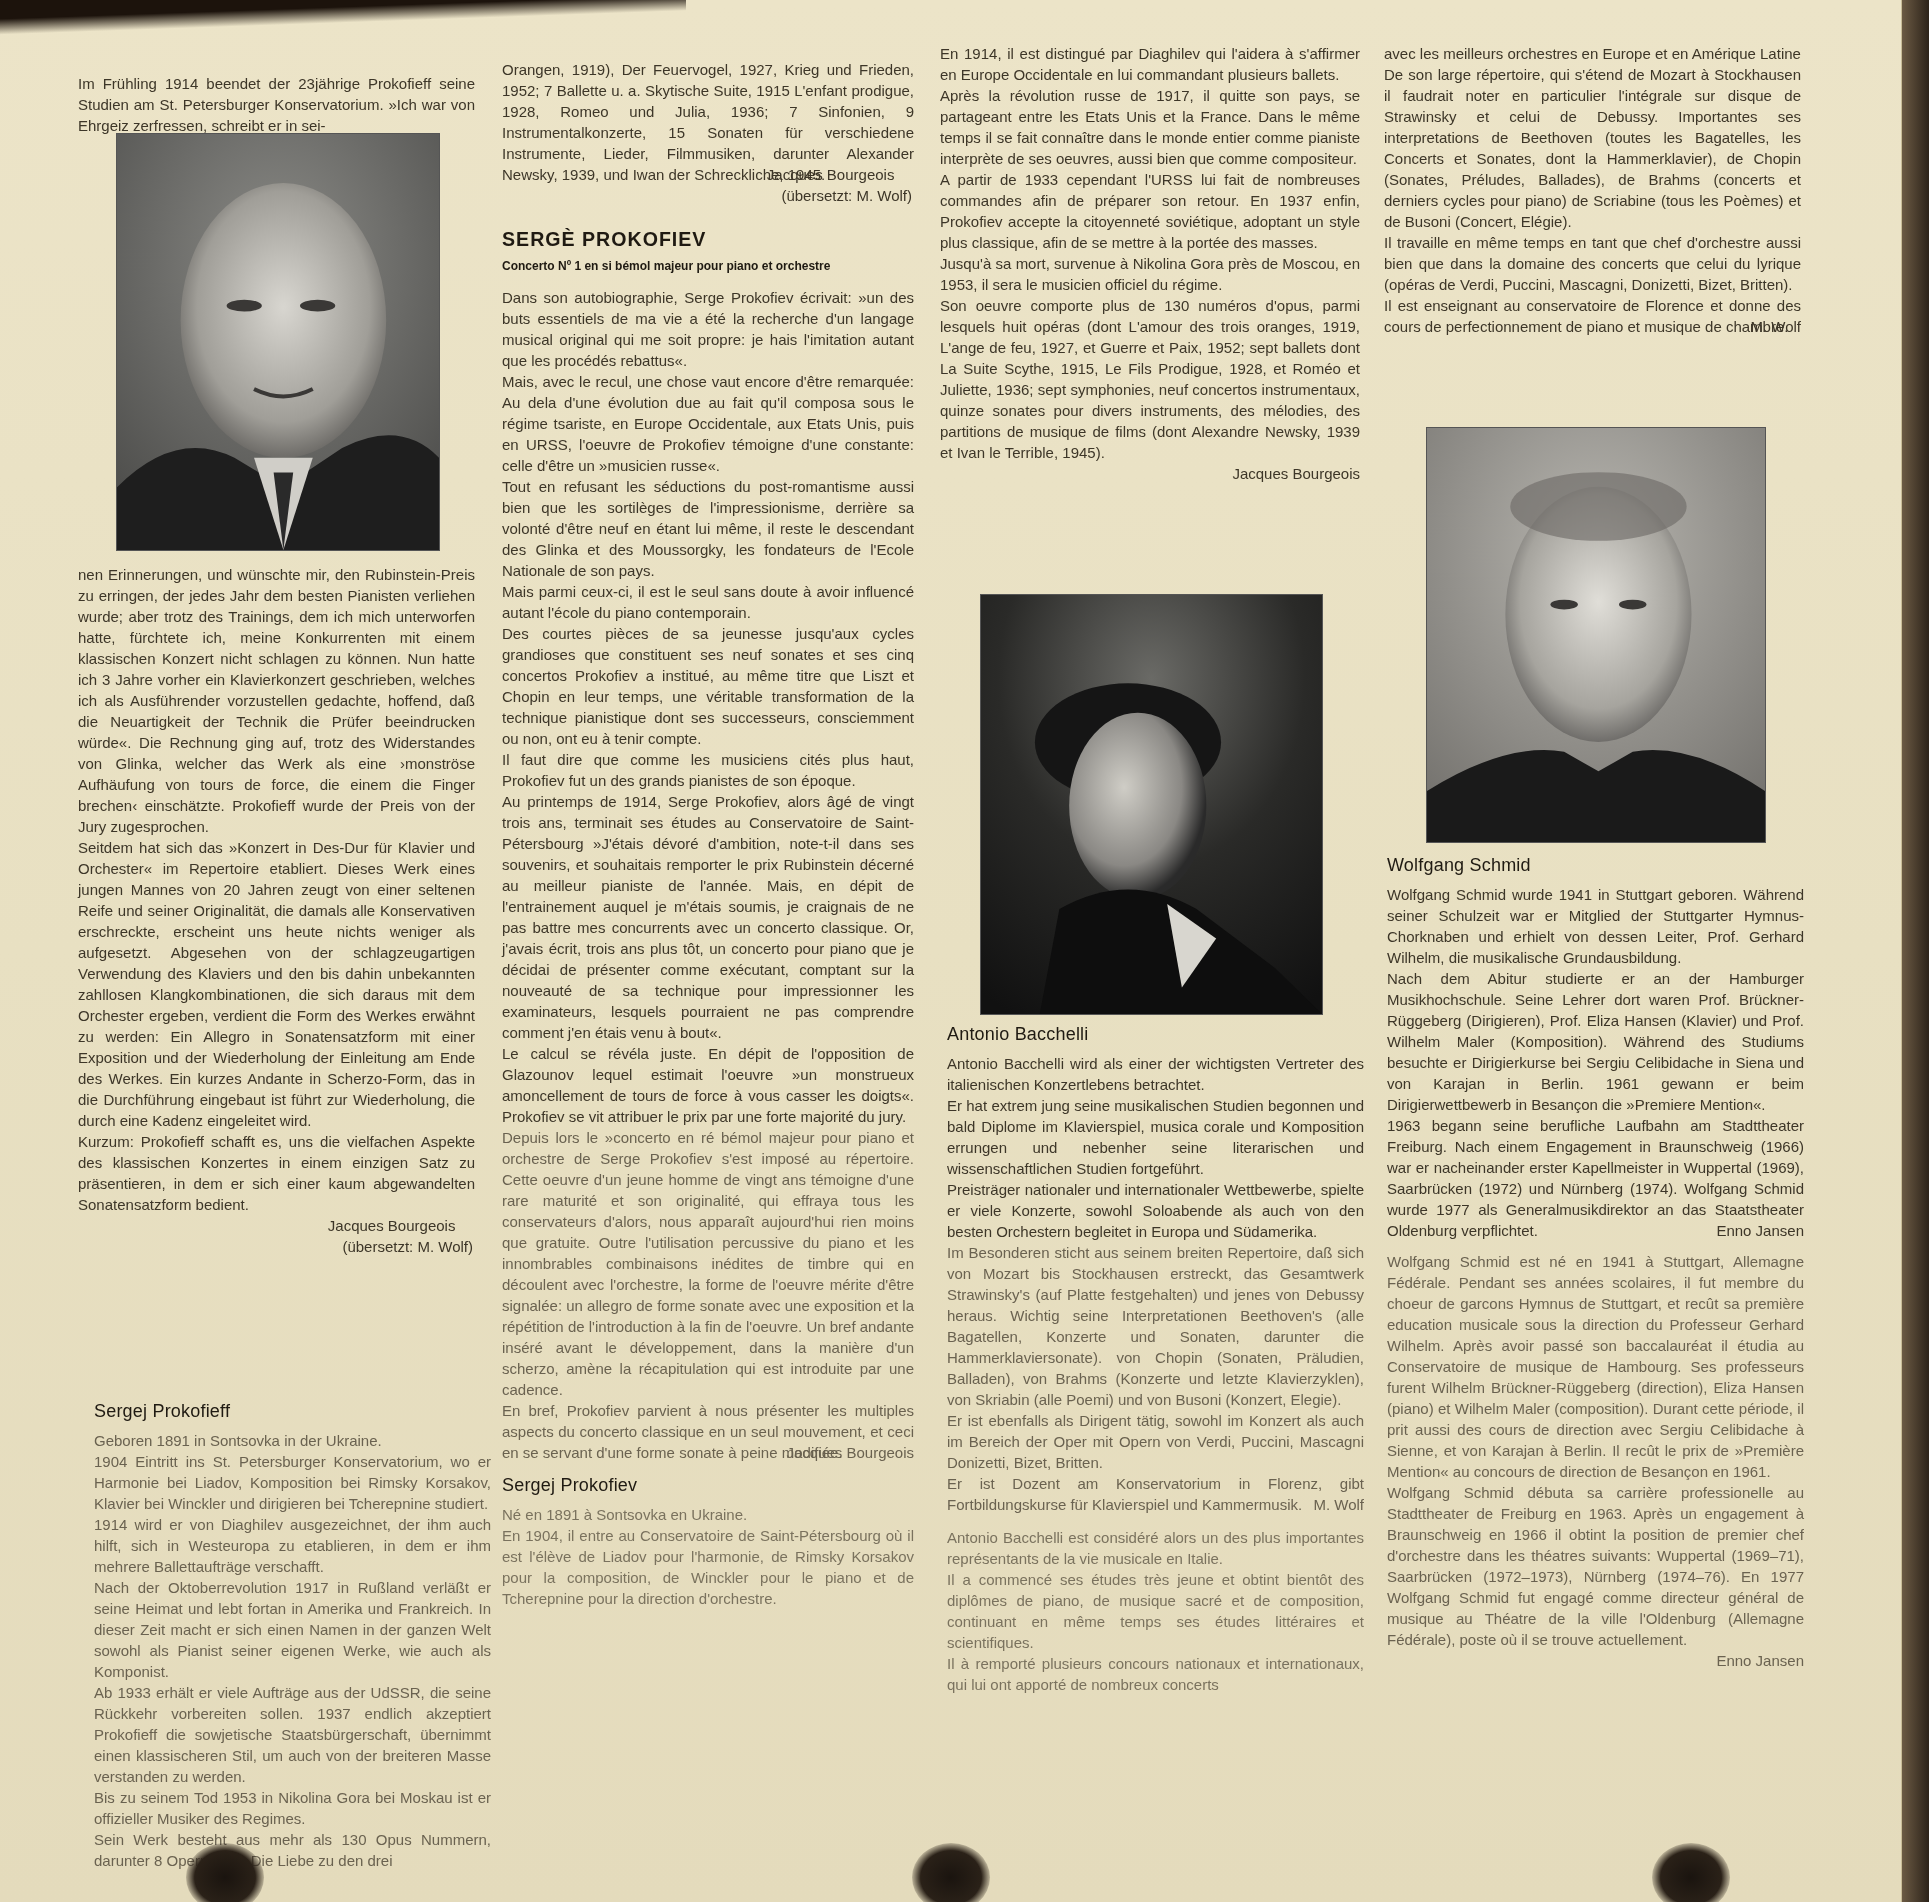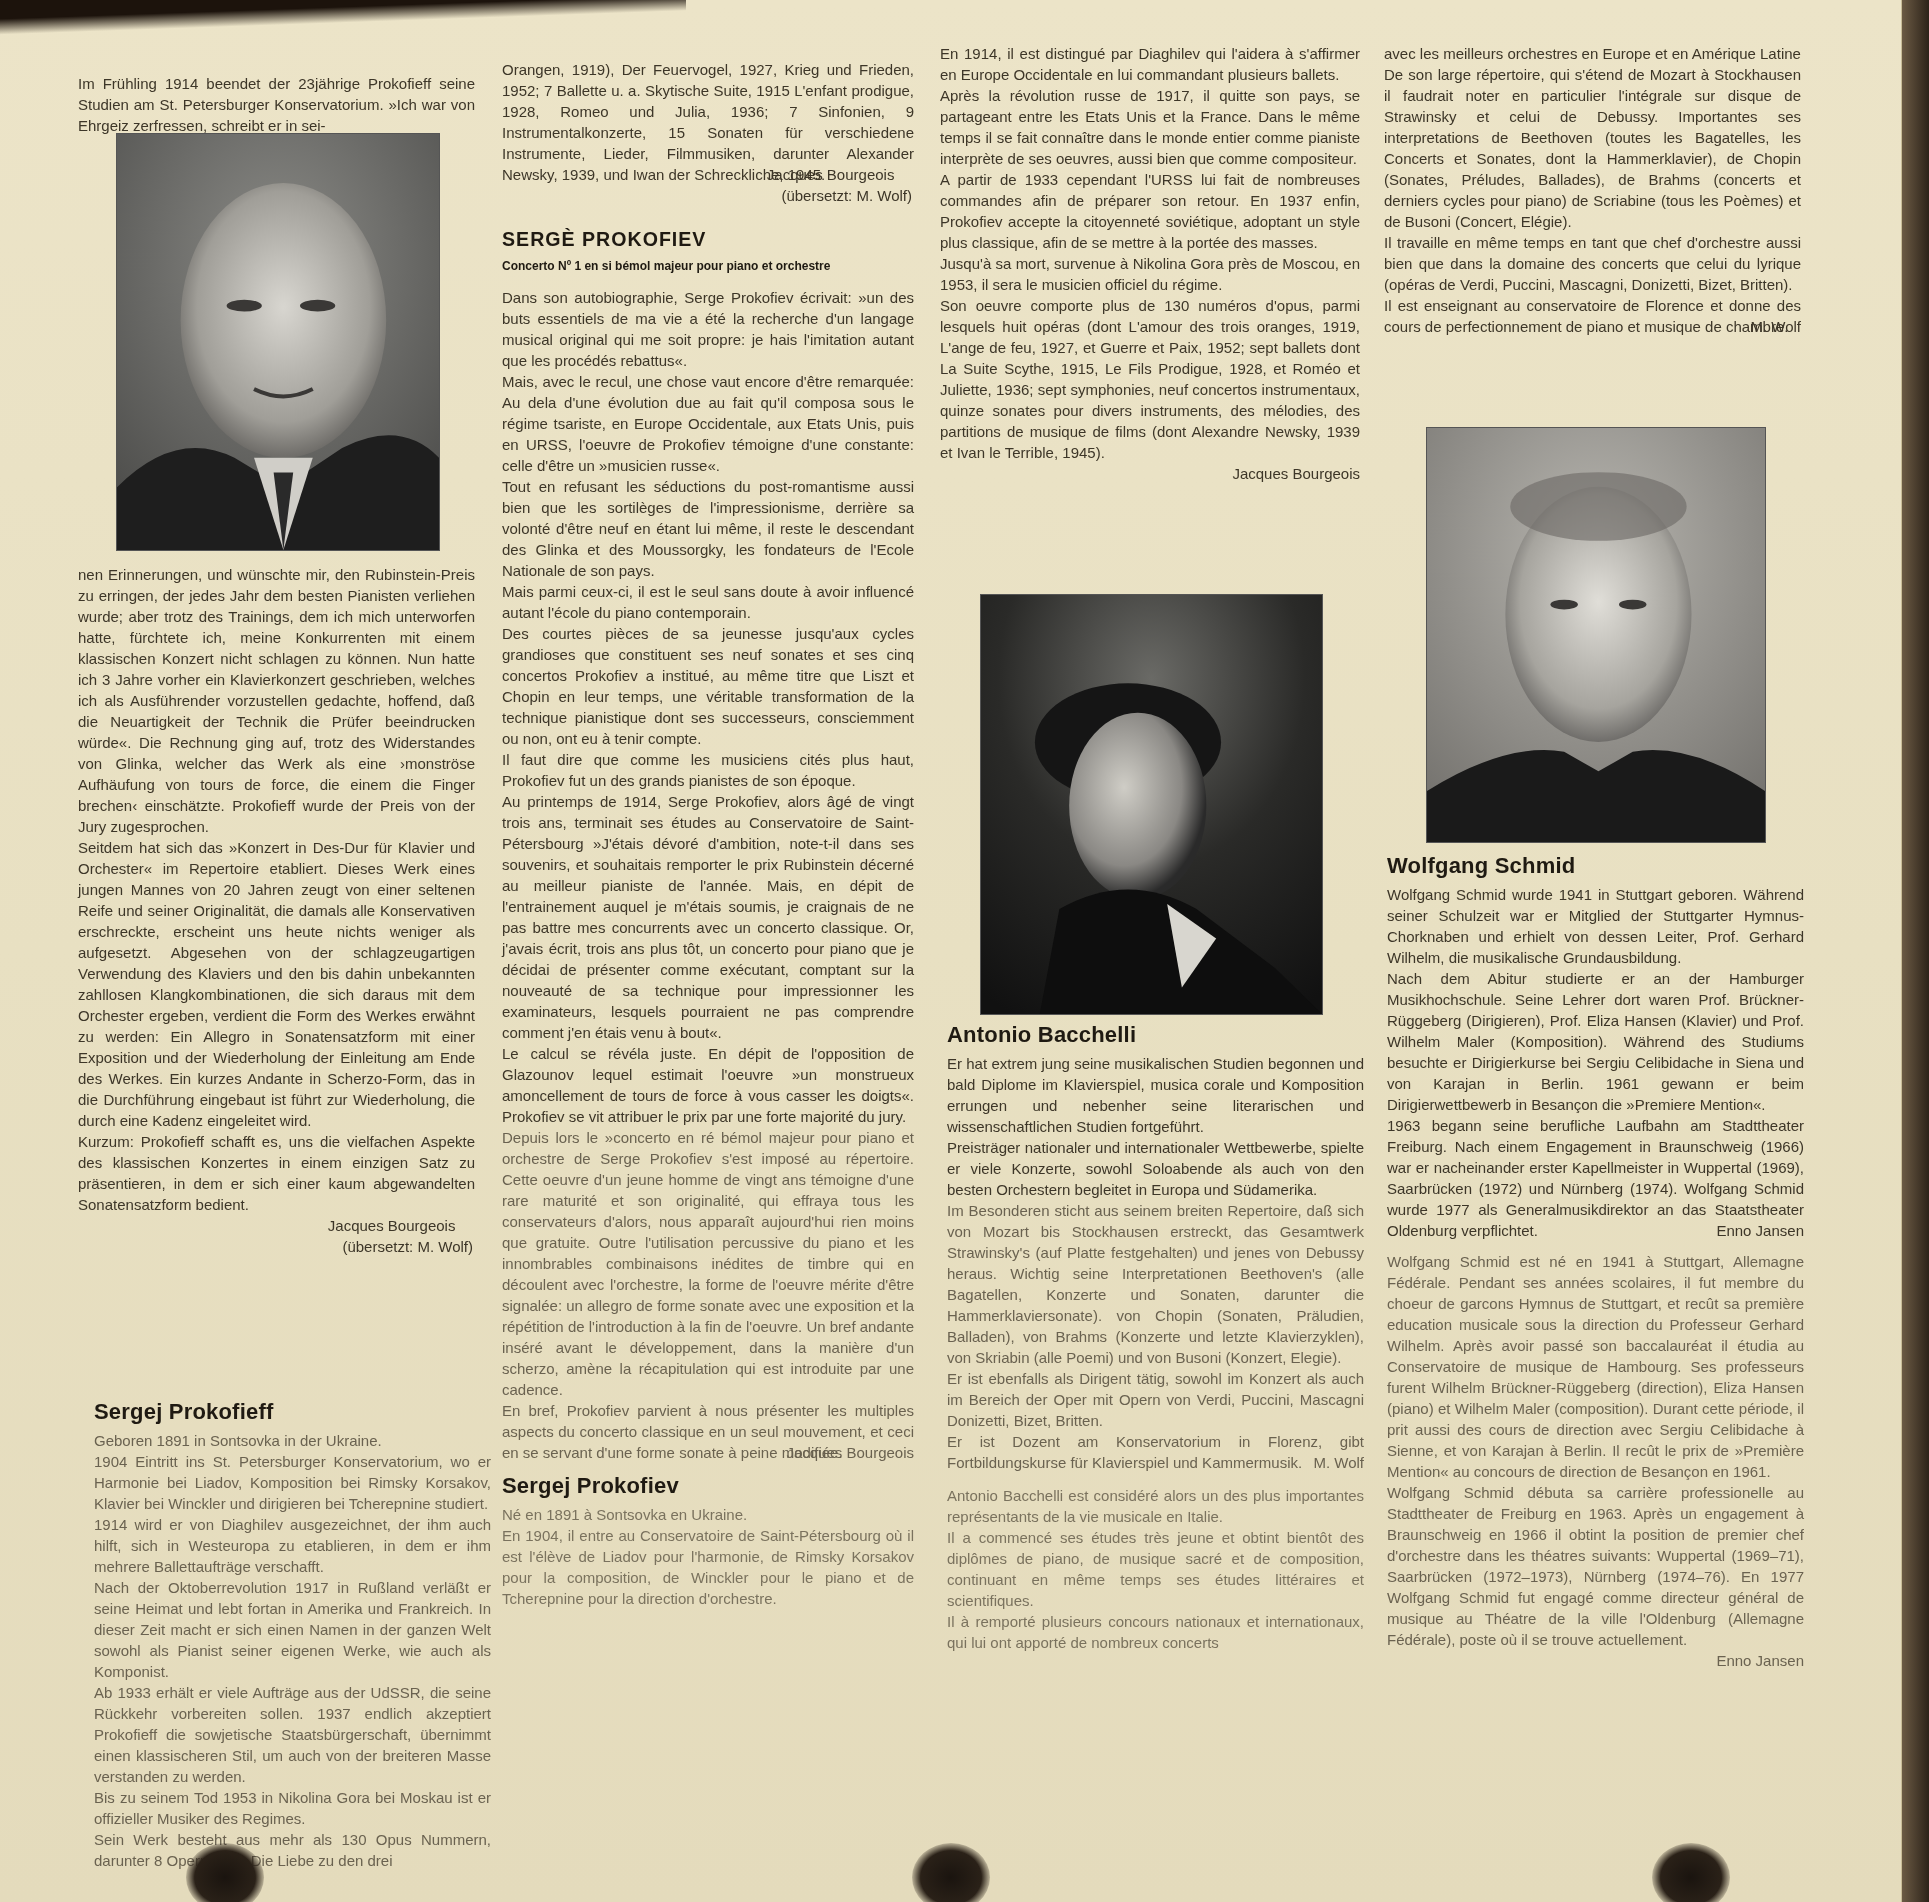--- a/index.html
+++ b/index.html
@@ -30,21 +30,21 @@
   .col {
     position: absolute; color: #3d3628;
     font-size: 15px; line-height: 21px; text-align: justify;
     hyphens: none;
   }
   .col p { margin: 0; }
   .col .sig { text-align: right; }
   .col .sig2 { text-align: right; padding-right: 19.6px; }
   .faded { color: #6a6250; }
   .faded2 { color: #7a725e; }
-  h2.bold { font-weight: bold; font-size: 22px; color: #1f1a12; margin: 0 0 7.8px 0; letter-spacing: 0.2px; }
+  h2.bold { font-weight: normal; font-size: 18px; color: #1f1a12; margin: 0 0 7.8px 0; letter-spacing: 0.2px; }
   h1.big { font-weight: bold; font-size: 19.6px; color: #1f1a12; margin: 0; letter-spacing: 1px; line-height: 27.4px; }
   h3.sub { font-weight: bold; font-size: 12px; color: #1f1a12; margin: 0 0 5.9px 0; line-height: 27.4px; }
   .photo {
     position: absolute; background: #3a3a3a; border: 1px solid #555;
     overflow: hidden;
   }
   .photo svg { width: 100%; height: 100%; display: block; }
 </style>
 </head>
 <body>
@@ -151,20 +151,21 @@
       <rect width="348" height="427" fill="url(#bg2)"></rect>
       <ellipse cx="150" cy="150" rx="95" ry="60" fill="#151515"></ellipse>
       <ellipse cx="160" cy="215" rx="70" ry="95" fill="url(#face2)"></ellipse>
       <path d="M60 427 L80 320 Q150 280 220 320 L300 380 L348 427 Z" fill="#0e0e0e"></path>
       <path d="M190 315 L240 350 L205 400 Z" fill="#d8d6cf"></path>
     </svg>
   </div>
 
   <div class="col" style="left:947px; top:1024px; width:417px;">
     <h2 class="bold">Antonio Bacchelli</h2>
+    <p>Antonio Bacchelli wird als einer der wichtigsten Vertreter des italienischen Konzertlebens betrachtet.</p>
     <p>Er hat extrem jung seine musikalischen Studien begonnen und bald Diplome im Klavierspiel, musica corale und Komposition errungen und nebenher seine literarischen und wissenschaftlichen Studien fortgeführt.</p>
     <p>Preisträger nationaler und internationaler Wettbewerbe, spielte er viele Konzerte, sowohl Soloabende als auch von den besten Orchestern begleitet in Europa und Südamerika.</p>
     <p class="faded">Im Besonderen sticht aus seinem breiten Repertoire, daß sich von Mozart bis Stockhausen erstreckt, das Gesamtwerk Strawinsky's (auf Platte festgehalten) und jenes von Debussy heraus. Wichtig seine Interpretationen Beethoven's (alle Bagatellen, Konzerte und Sonaten, darunter die Hammerklaviersonate). von Chopin (Sonaten, Präludien, Balladen), von Brahms (Konzerte und letzte Klavierzyklen), von Skriabin (alle Poemi) und von Busoni (Konzert, Elegie).</p>
     <p class="faded">Er ist ebenfalls als Dirigent tätig, sowohl im Konzert als auch im Bereich der Oper mit Opern von Verdi, Puccini, Mascagni Donizetti, Bizet, Britten.</p>
     <p class="faded">Er ist Dozent am Konservatorium in Florenz, gibt Fortbildungskurse für Klavierspiel und Kammermusik.</p>
     <p class="sig faded" style="margin-top:-20.6px;">M. Wolf</p>
     <div style="height:11.8px"></div>
     <div class="faded2">
       <p>Antonio Bacchelli est considéré alors un des plus importantes représentants de la vie musicale en Italie.</p>
       <p>Il a commencé ses études très jeune et obtint bientôt des diplômes de piano, de musique sacré et de composition, continuant en même temps ses études littéraires et scientifiques.</p>

